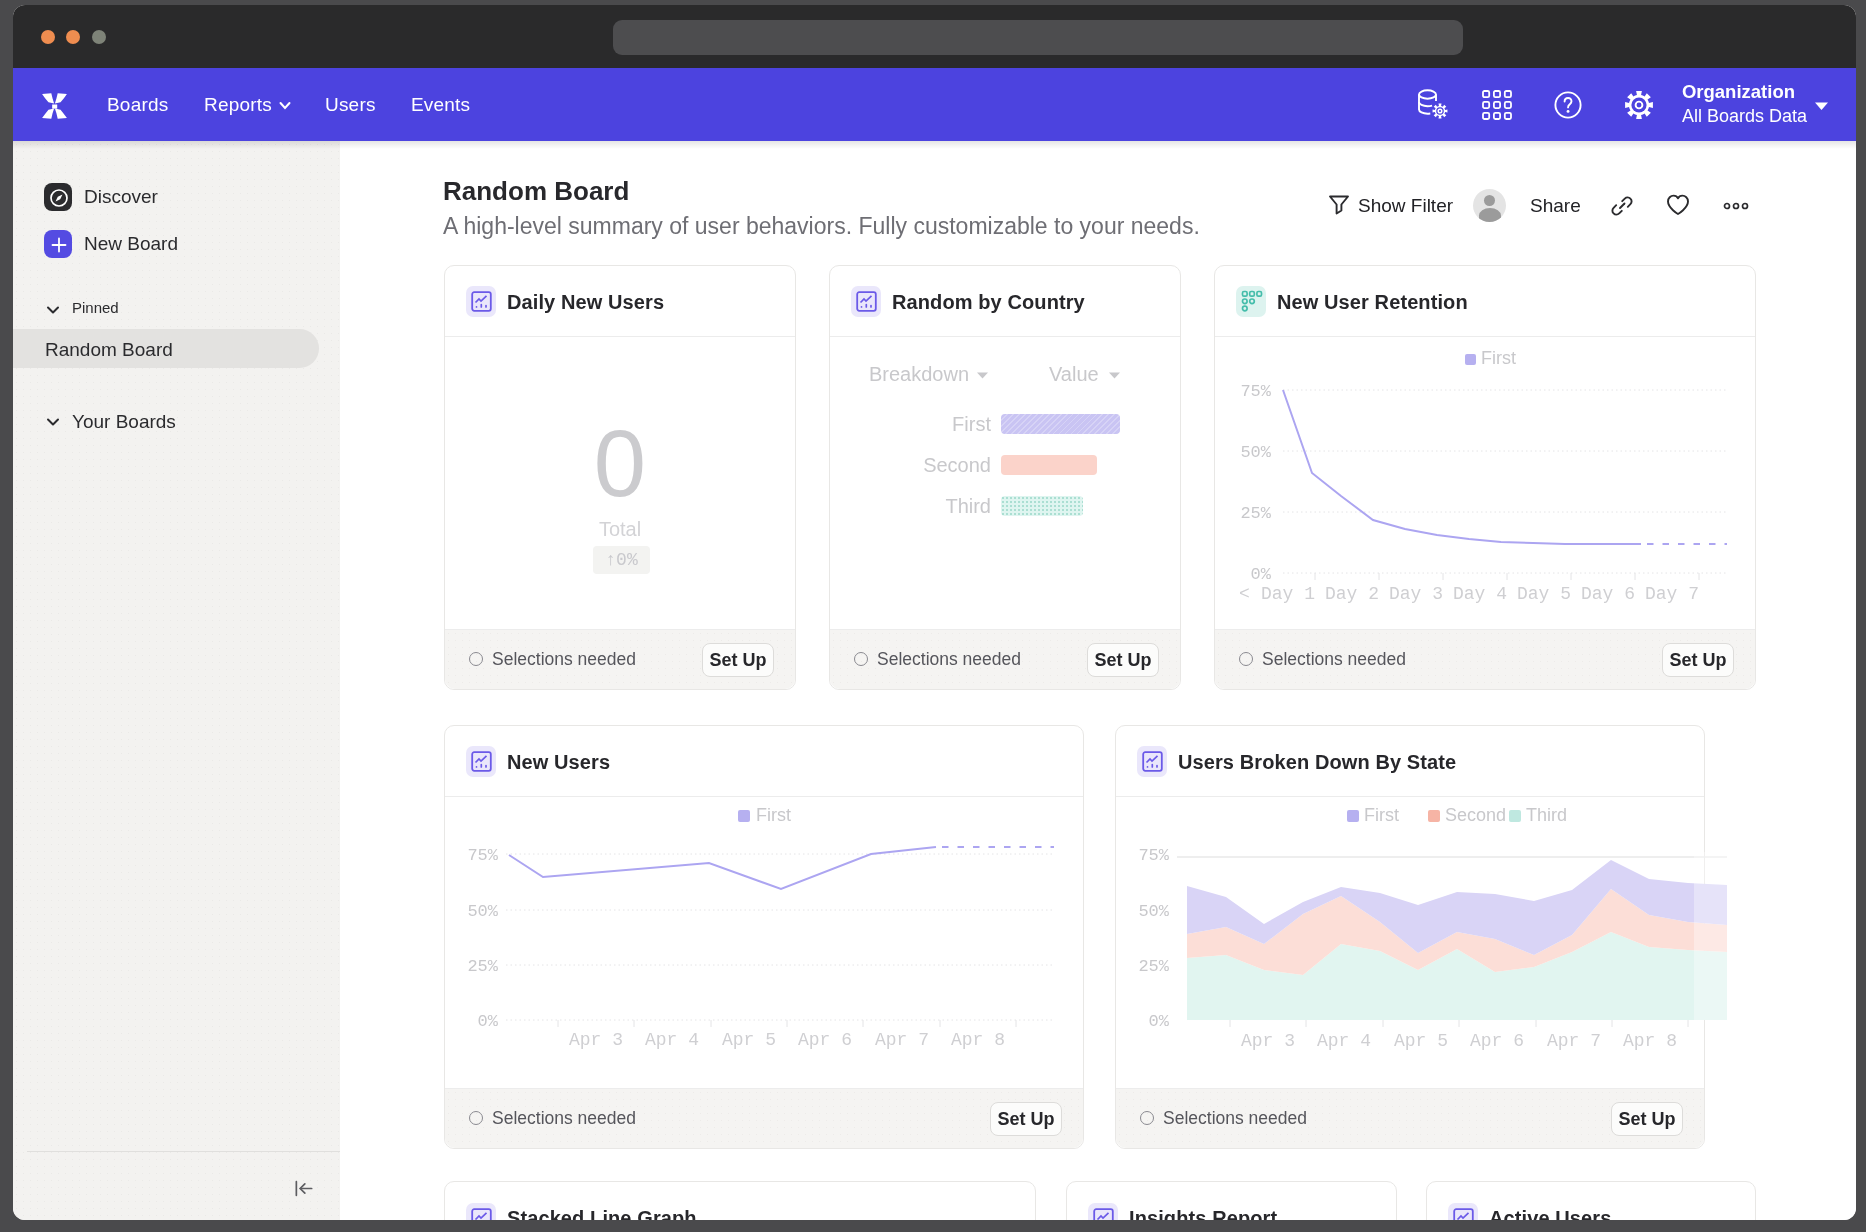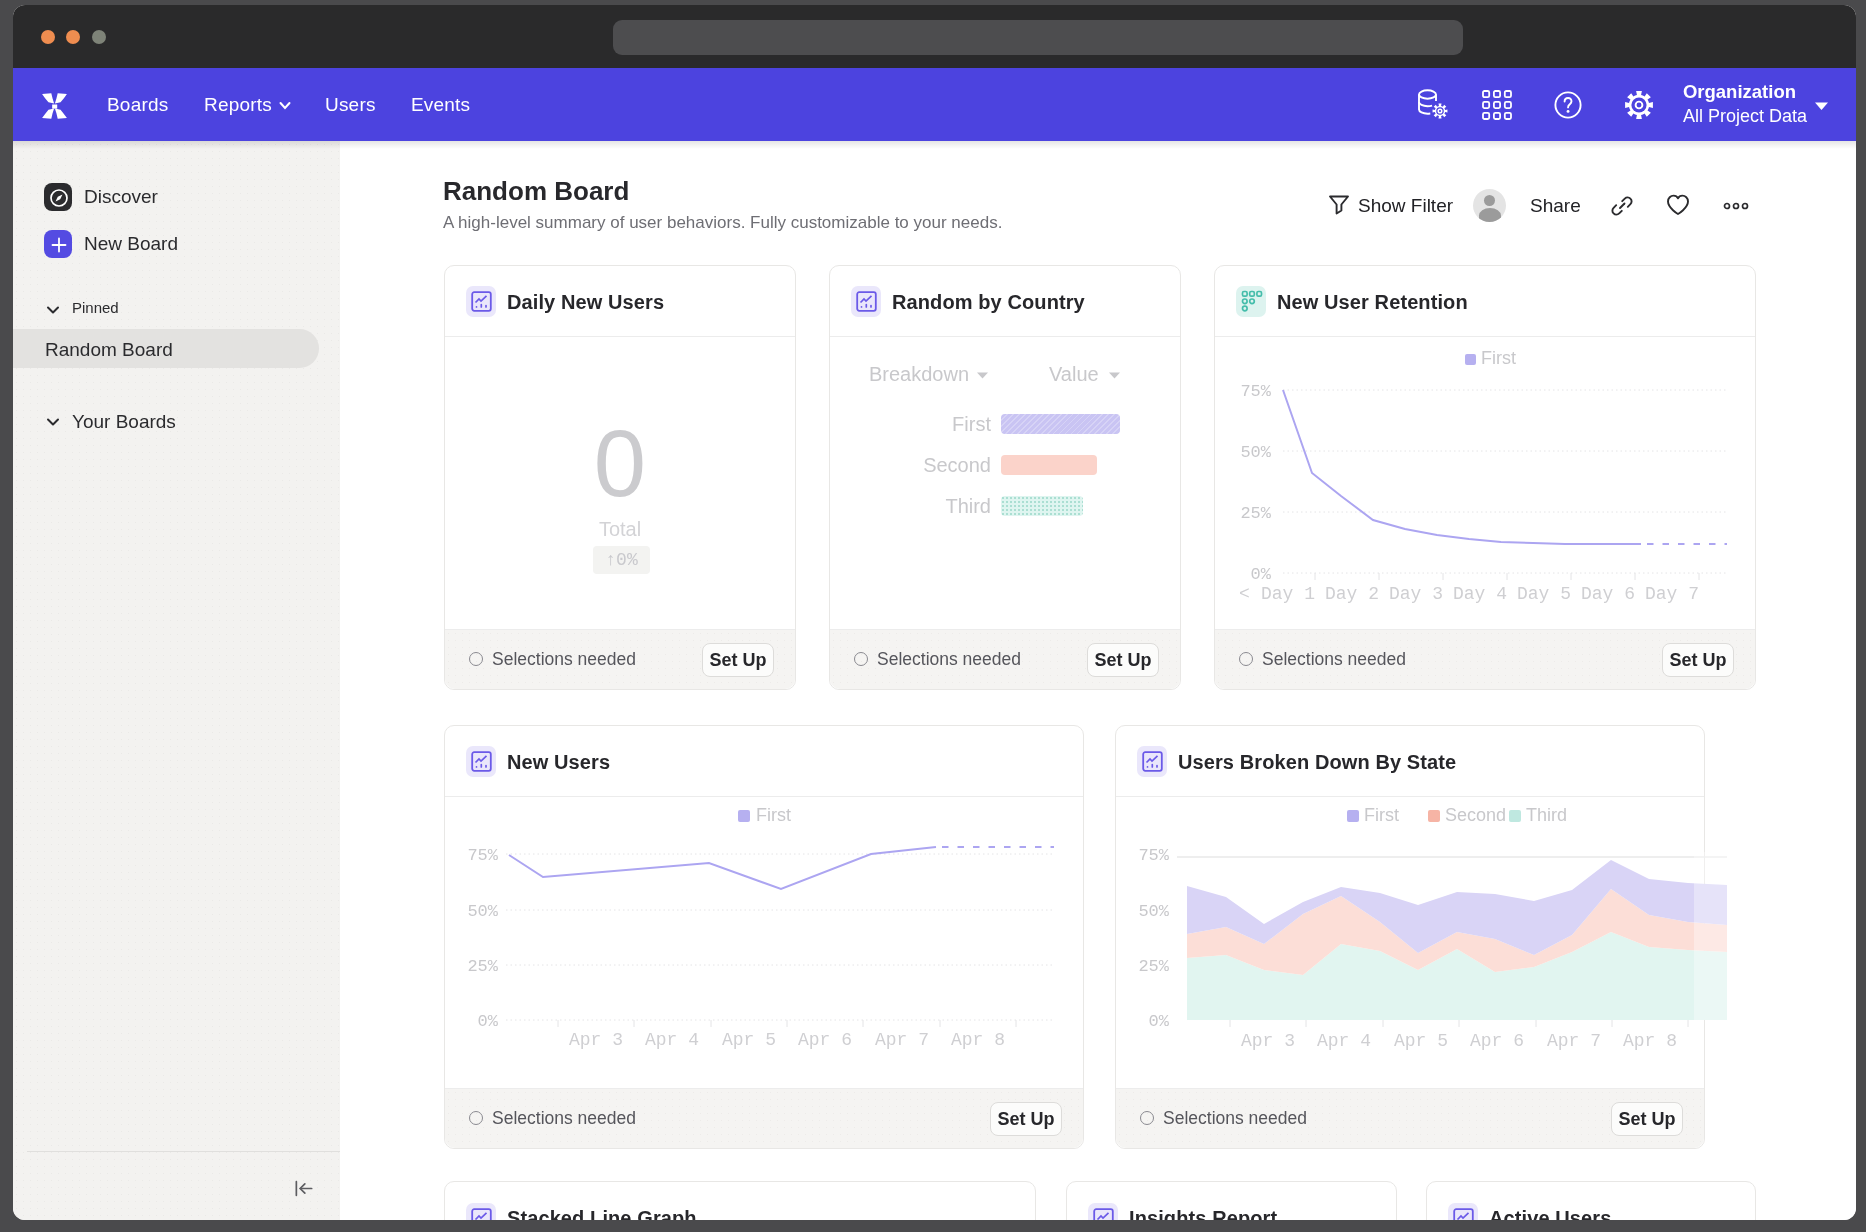--- a/index.html
+++ b/index.html
@@ -98,21 +98,21 @@
       <path d="M10.6,10.6 C10.6,5.8 17.5,5.9 17.5,10.3 C17.5,13.4 14.05,13.1 14.05,16.4" stroke="#fff" stroke-width="1.9" fill="none" stroke-linecap="round"></path>
       <circle cx="14.05" cy="20.4" r="1.45" fill="#fff"></circle>
     </svg>
     <svg class="abs" style="left:1611px; top:22px;" width="30" height="30" viewBox="0 0 30 30">
       <path d="M12.12,1.10 L17.88,1.10 L17.07,5.01 A10.20,10.20 0 0 1 20.60,6.47 L22.80,3.13 L26.87,7.20 L23.53,9.40 A10.20,10.20 0 0 1 24.99,12.93 L28.90,12.12 L28.90,17.88 L24.99,17.07 A10.20,10.20 0 0 1 23.53,20.60 L26.87,22.80 L22.80,26.87 L20.60,23.53 A10.20,10.20 0 0 1 17.07,24.99 L17.88,28.90 L12.12,28.90 L12.93,24.99 A10.20,10.20 0 0 1 9.40,23.53 L7.20,26.87 L3.13,22.80 L6.47,20.60 A10.20,10.20 0 0 1 5.01,17.07 L1.10,17.88 L1.10,12.12 L5.01,12.93 A10.20,10.20 0 0 1 6.47,9.40 L3.13,7.20 L7.20,3.13 L9.40,6.47 A10.20,10.20 0 0 1 12.93,5.01 Z M20.20,15.00 A5.20,5.20 0 1 0 9.80,15.00 A5.20,5.20 0 1 0 20.20,15.00 Z" fill="#fff" fill-rule="evenodd"></path>
       <circle cx="15" cy="15" r="7.6" fill="#4c43df"></circle>
       <circle cx="15" cy="15" r="3.4" fill="none" stroke="#fff" stroke-width="1.9"></circle>
     </svg>
     <div style="position:absolute; right:49px; top:13px; text-align:left; color:#fff;">
       <div style="font-size:18.5px; font-weight:700;">Organization</div>
-      <div style="font-size:18px; margin-top:3px;">All Project Data</div>
+      <div style="font-size:18px; margin-top:3px;">All Boards Data</div>
     </div>
     <svg class="abs" style="right:27px; top:33px;" width="15" height="11" viewBox="0 0 15 11">
         <path d="M1,1.5 L7.5,9 L14,1.5 Z" fill="#fff"></path>
       </svg>
   </div>
 
   <div id="sidebar">
 
     <div class="abs" style="left:31px; top:42px; width:28px; height:28px; border-radius:8px; background:#2b2b2e;">
       <svg class="abs" style="left:4.5px; top:4.5px;" width="20" height="20" viewBox="0 0 20 20">
@@ -148,21 +148,21 @@
         <path d="M2,2 L2,18"></path>
         <path d="M20,10 L7,10"></path>
         <path d="M12,4.5 L6.5,10 L12,15.5"></path>
       </g>
     </svg>
   </div>
 
   <div id="main">
 
     <div class="abs" style="left:103px; top:35px; font-size:26px; font-weight:700; color:#28282c;">Random Board</div>
-    <div class="abs" style="left:103px; top:72px; font-size:17px; color:#6e6e74;">A high-level summary of user behaviors. Fully customizable to your needs.</div>
+    <div class="abs" style="left:103px; top:72px; font-size:23px; color:#6e6e74;">A high-level summary of user behaviors. Fully customizable to your needs.</div>
 
     <svg class="abs" style="left:988px; top:53px;" width="22" height="22" viewBox="0 0 22 22">
       <path d="M2,2.5 L20,2.5 L13.4,10.5 L13.4,16.5 L8.6,19.5 L8.6,10.5 Z" stroke="#2b2b2e" stroke-width="1.9" fill="none" stroke-linejoin="round"></path>
     </svg>
     <div class="abs" style="left:1018px; top:54px; font-size:19px; font-weight:500; color:#222226;">Show Filter</div>
     <div class="abs" style="left:1133px; top:48px; width:33px; height:33px; border-radius:50%; background:#e4e4e4; overflow:hidden;">
       <div class="abs" style="left:11px; top:6px; width:11px; height:11px; border-radius:50%; background:#9b9b9b;"></div>
       <div class="abs" style="left:5.5px; top:19px; width:22px; height:15px; border-radius:50% 50% 0 0; background:#9b9b9b;"></div>
     </div>
     <div class="abs" style="left:1190px; top:54px; font-size:19px; font-weight:500; color:#222226;">Share</div>

